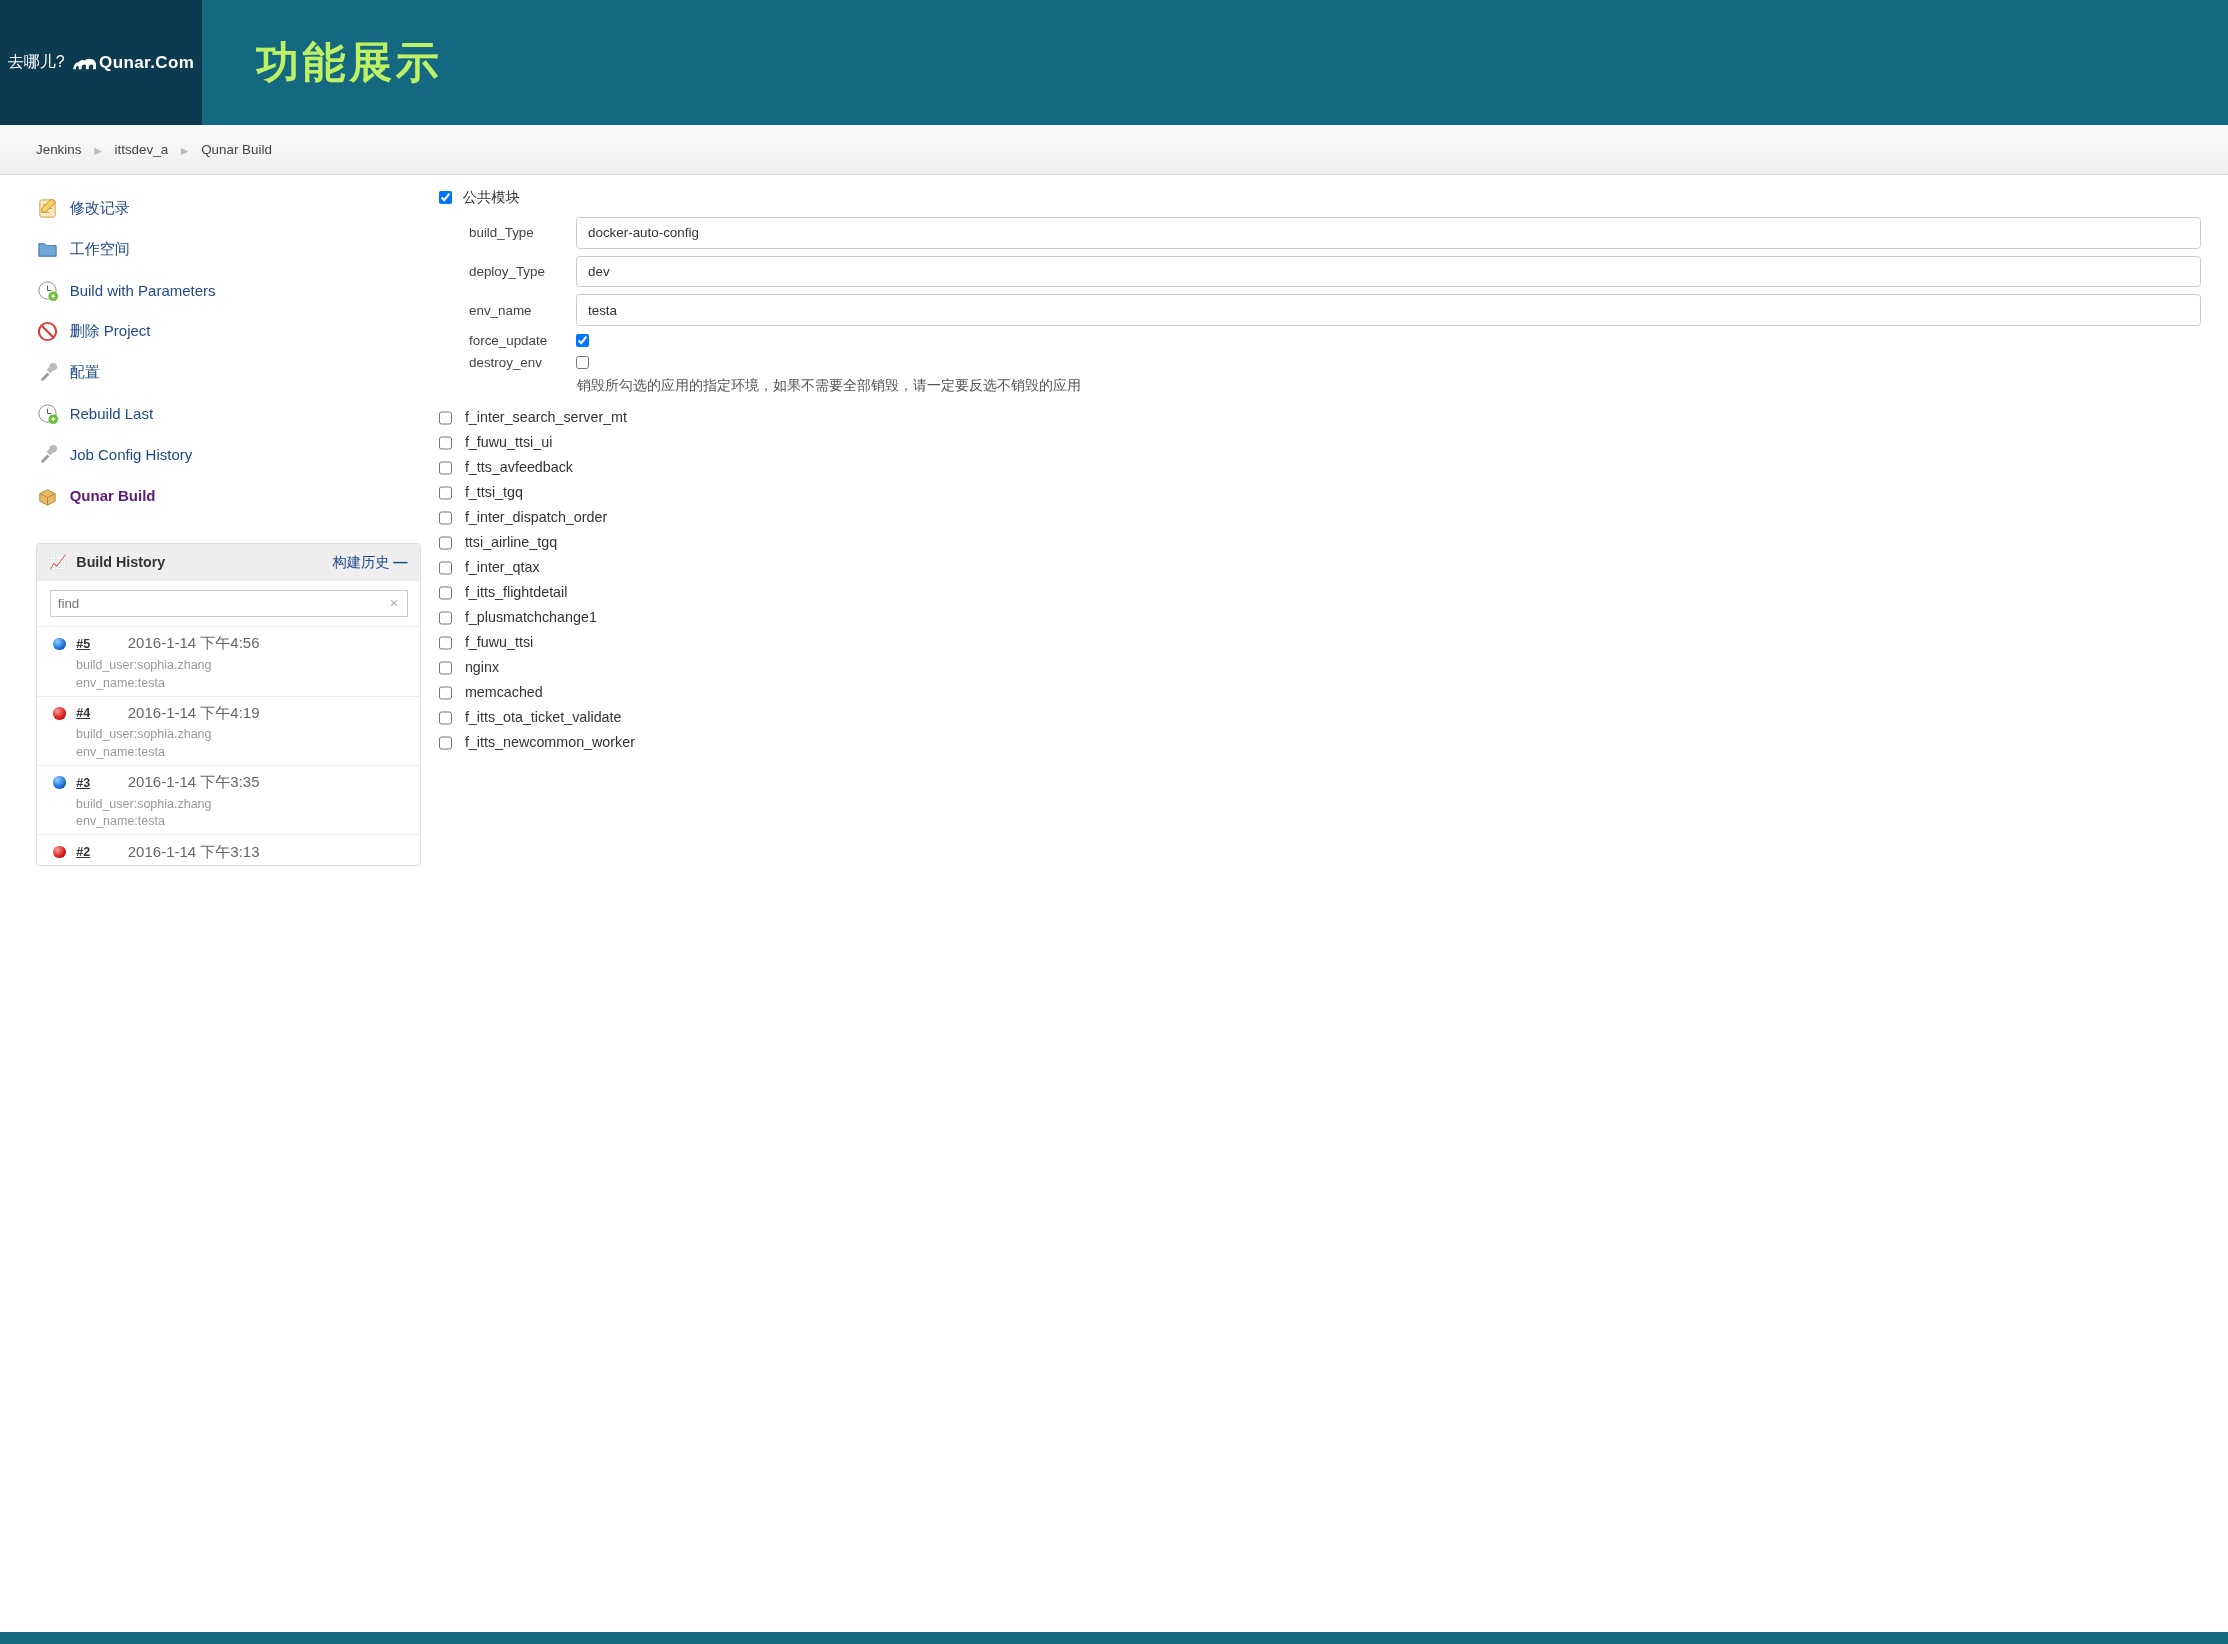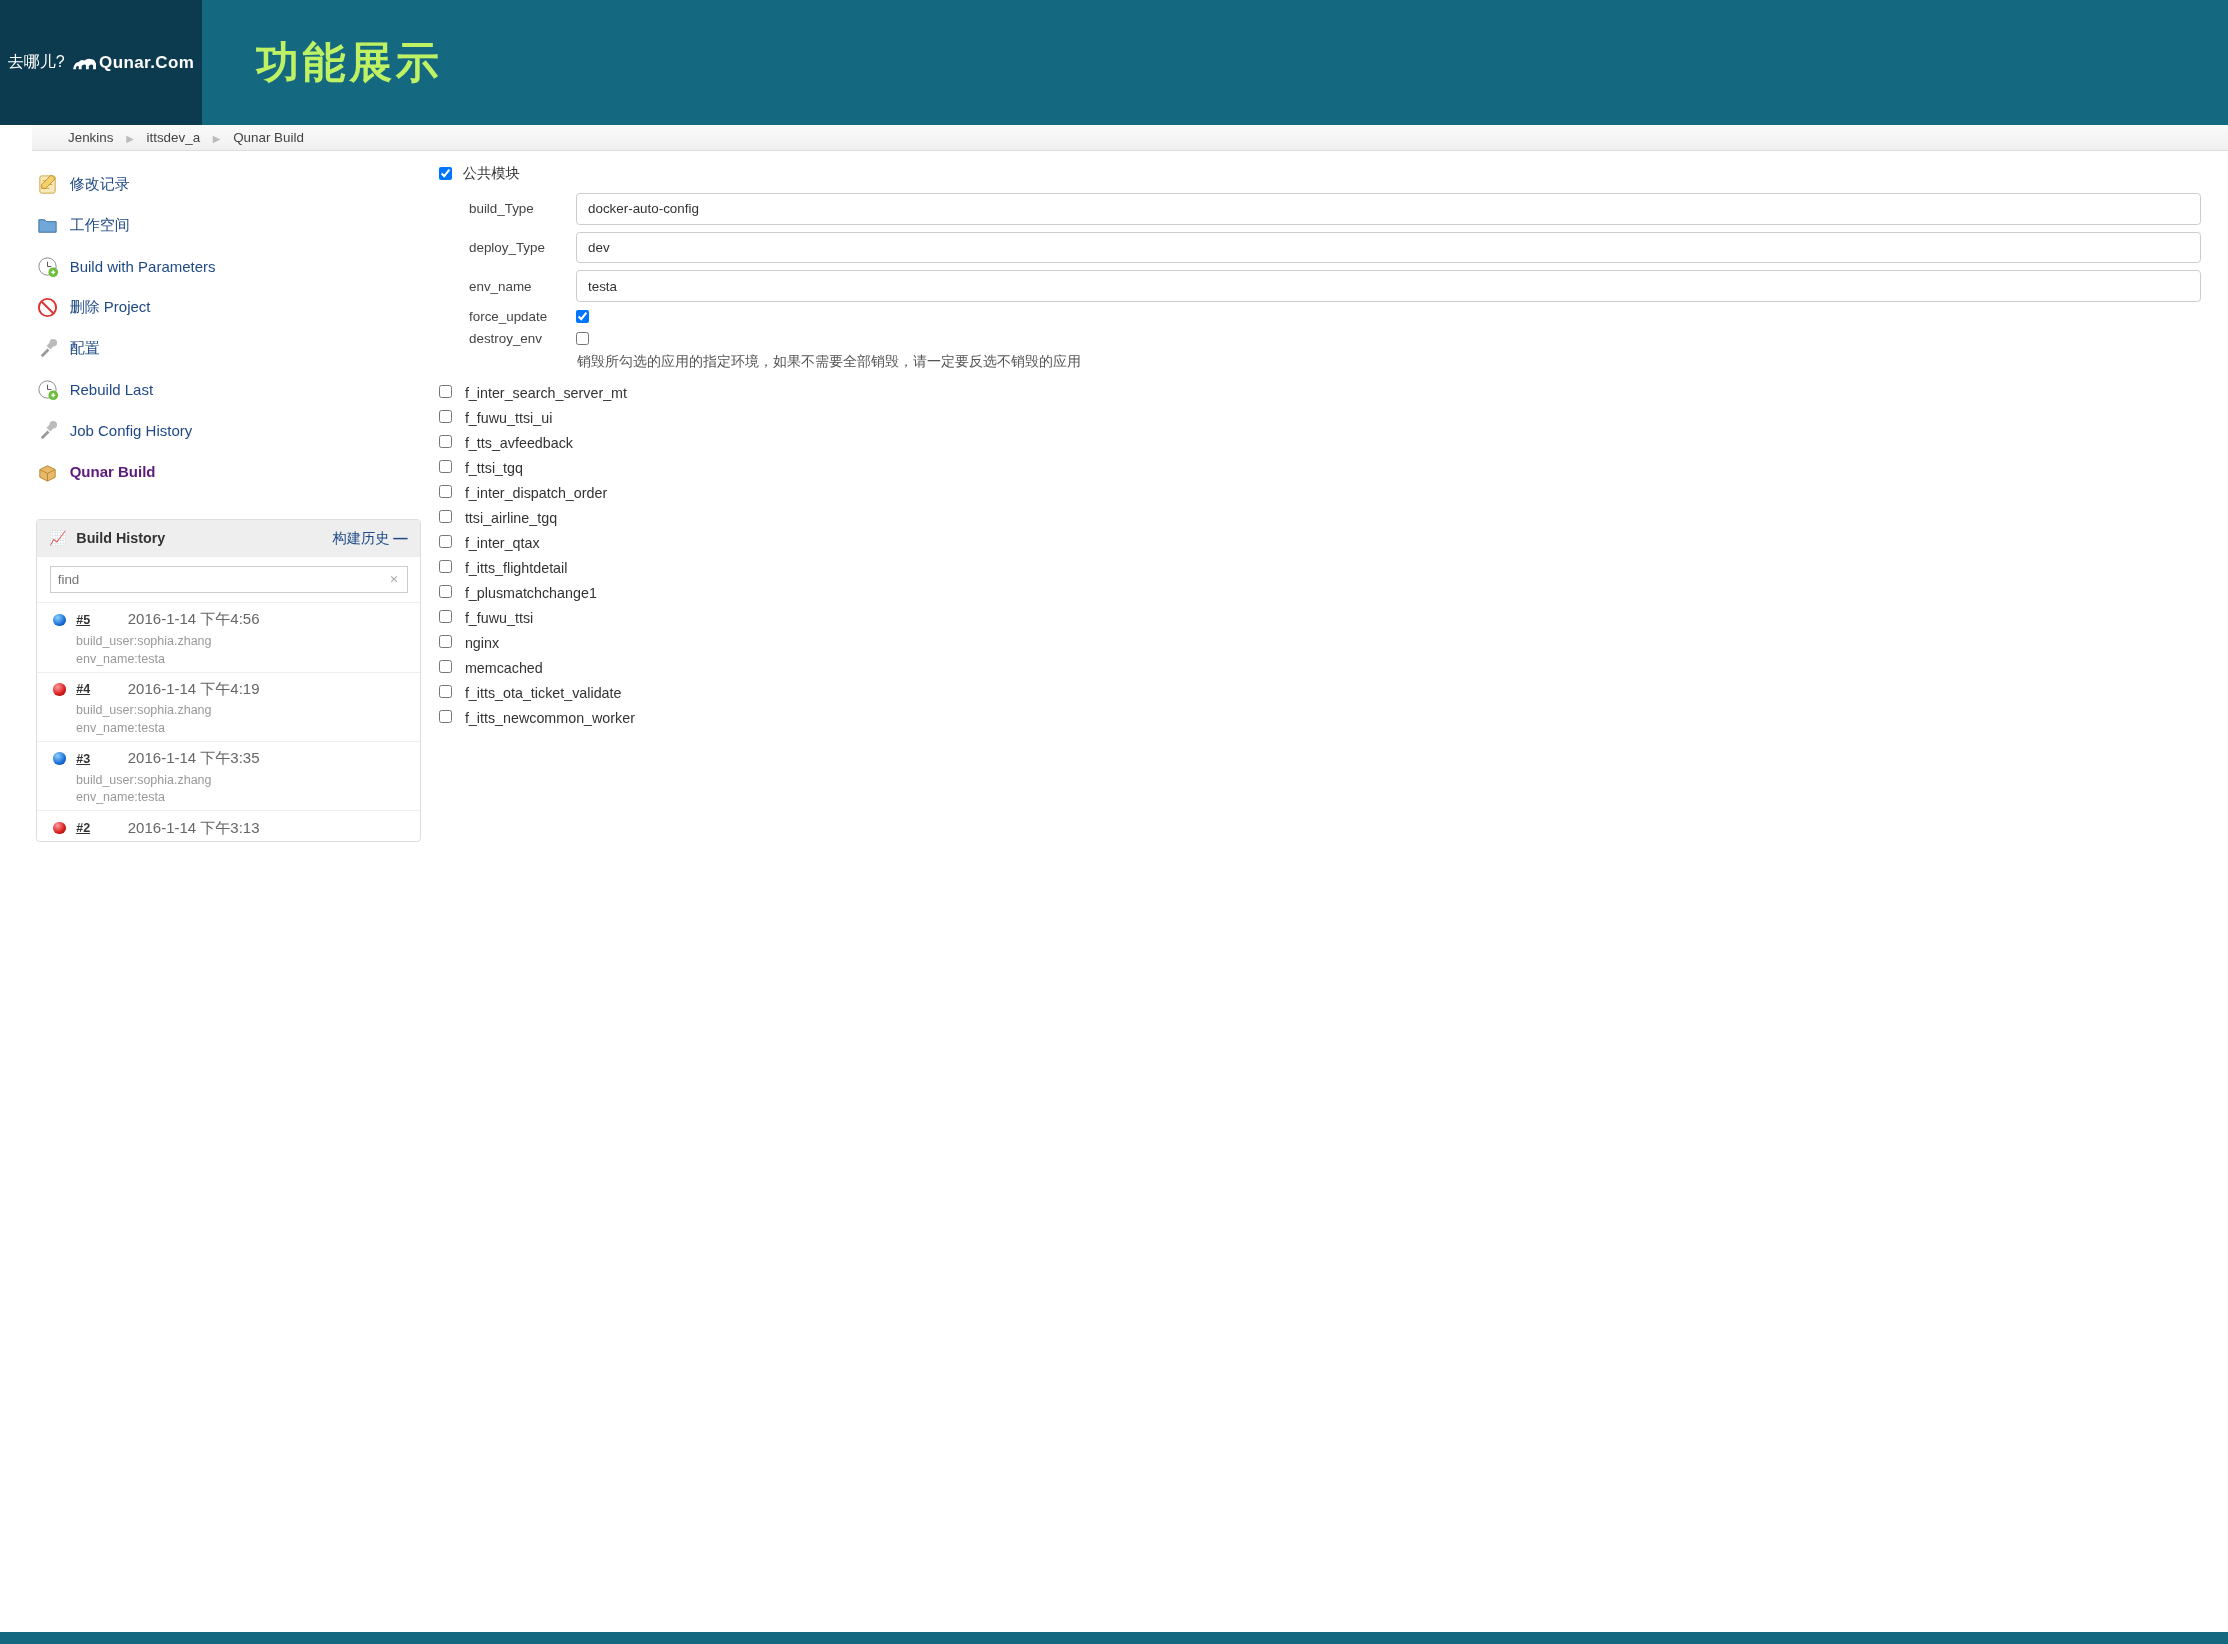--- a/index.html
+++ b/index.html
@@ -5,21 +5,21 @@
 * { margin: 0; padding: 0; box-sizing: border-box; }
 body { font-family: Arial, "Microsoft YaHei", sans-serif; font-size: 12.5px; color: #333; background: #fff; }
 
 .header-bar { background: #146981; display: flex; align-items: center; height: 125px; }
 .logo-block { background: #0c3a4f; height: 100%; width: 202px; display: flex; flex-direction: row; align-items: center; justify-content: center; color: #fff; }
 .logo-top { font-size: 16px; display: flex; align-items: center; gap: 5.4px; }
 .logo-bottom { font-size: 17px; font-weight: bold; letter-spacing: 0.4px; }
 .camel { width: 29px; height: 21.5px; }
 .header-title { color: #bef264; font-size: 43px; font-weight: bold; margin-left: 54px; letter-spacing: 3.6px; text-align: center; }
 
-.breadcrumb { padding: 5px 36px; font-size: 13.4px; color: #444; border-bottom: 0.9px solid #ddd; background: linear-gradient(#fafafa,#f0f0f0); margin-left: 32px; }
+.breadcrumb { padding: 17px 36px; font-size: 13.4px; color: #444; border-bottom: 0.9px solid #ddd; background: linear-gradient(#fafafa,#f0f0f0); }
 .breadcrumb span { margin: 0 3.6px; }
 .breadcrumb .sep { color: #bbb; margin: 0 9px; font-size: 9.9px; }
 .breadcrumb a { color: #444; text-decoration: none; cursor: pointer; }
 
 .main { display: flex; }
 .sidebar { width: 430px; padding: 12.5px 9px 9px 36px; }
 .side-link { display: flex; align-items: center; gap: 10.7px; padding: 9px 0; font-size: 15px; color: #204a87; cursor: pointer; }
 .side-link.active { font-weight: bold; color: #5c1a7a; }
 .side-icon { width: 23px; height: 23px; display: inline-flex; align-items: center; justify-content: center; }
 
@@ -40,21 +40,21 @@
 .build-num { font-weight: bold; text-decoration: underline; cursor: pointer; }
 .build-date { color: #666; margin-left: 27px; font-size: 15px; }
 .bh-meta { color: #999; font-size: 12.5px; margin-left: 23px; margin-top: 3.6px; line-height: 1.4; }
 
 .content { flex: 1; padding: 12.5px 27px 18px 9px; }
 .top-row { display: flex; align-items: center; gap: 10.7px; font-size: 14.3px; margin-bottom: 10.7px; }
 .form-row { display: flex; align-items: center; margin: 7.2px 0; gap: 14.3px; }
 .form-label { width: 93px; text-align: left; color: #444; font-size: 13.4px; margin-left: 30px; }
 .form-input { flex: 1; border: 0.9px solid #ccc; border-radius: 3.6px; padding: 7.2px 10.7px; font-size: 13.4px; color: #333; }
 .help-text { color: #555; font-size: 14px; margin: 5.4px 0 9px 138px; }
-.app-row { display: flex; align-items: flex-start; gap: 12.5px; padding: 4.5px 0; font-size: 14.3px; }
+.app-row { display: flex; align-items: flex-end; gap: 12.5px; padding: 4.5px 0; font-size: 14.3px; }
 .app-row input[type=checkbox] { width: 13.4px; height: 13.4px; }
 
 .footer-bar { background: #146981; height: 12.5px; position: fixed; bottom: 0; left: 0; right: 0; }
 </style>
 </head>
 <body>
 
 <div class="header-bar">
   <div class="logo-block">
     <div class="logo-top">

